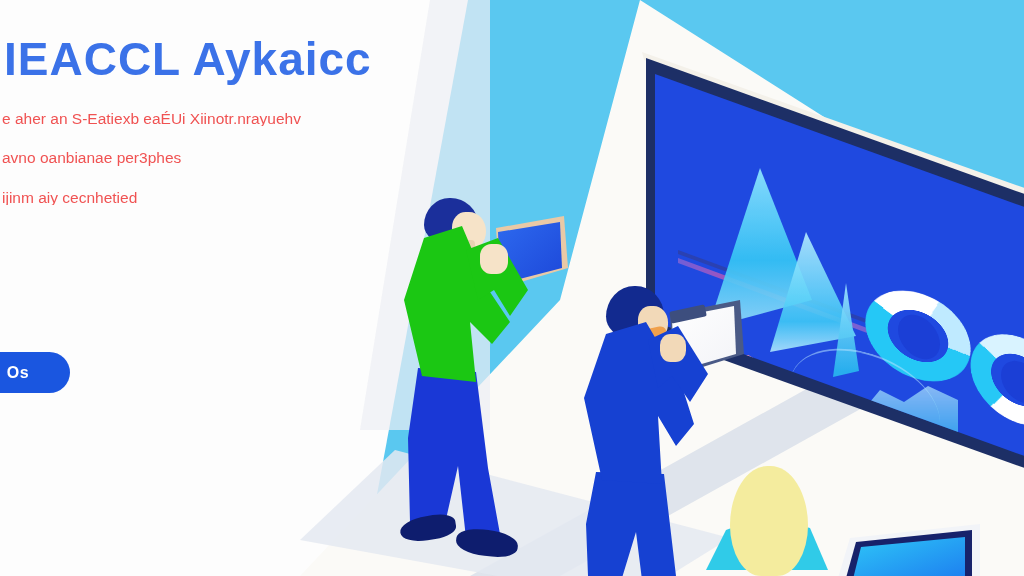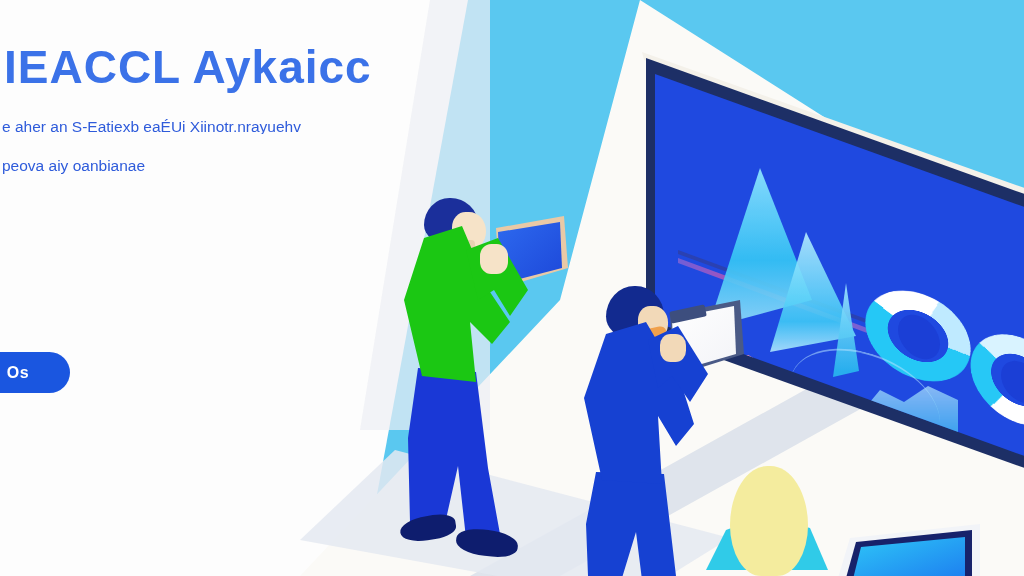--- a/index.html
+++ b/index.html
@@ -58,41 +58,41 @@
     left: 360px; top: 0px;
     width: 130px; height: 430px;
     background: #eceef3;
     clip-path: polygon(70px 0px, 130px 0px, 130px 430px, 0px 430px);
     opacity: .7;
   }
 
   
   .copy {
     position: absolute;
-    left: 0px; top: 42px;
+    left: 0px; top: 34px;
     width: 400px;
   }
   .headline {
     margin: 0;
     padding: 0 0 0 4px;
     font-size: 46px;
     font-weight: 700;
     letter-spacing: 1px;
     color: #3b72e8;
     line-height: 1.1;
     white-space: nowrap;
     overflow: hidden;
     filter: blur(.35px);
   }
   .body-lines {
     margin-top: 26px;
     padding-left: 2px;
   }
   .body-line {
-    color: #1d4ed8;
+    color: #ef4444;
     font-size: 15.5px;
     line-height: 1;
     margin-bottom: 24px;
     white-space: nowrap;
     overflow: hidden;
     filter: blur(.5px);
     opacity: .92;
   }
   .cta {
     position: absolute;
@@ -481,18 +481,19 @@
     <div class="person p3-hair"></div>
     <div class="person p3-laptop-back"></div>
     <div class="person p3-laptop"></div>
     <div class="person p3-laptop-screen"></div>
   </div>
 
   <div class="copy">
     <h1 class="headline">IEACCL Aykaicc</h1>
     <div class="body-lines">
       <div class="body-line">e aher an  S-Eatiexb eaÉUi Xiinotr.nrayuehv</div>
-      <div class="body-line">peova aiy oanbianae</div>
+      <div class="body-line">avno oanbianae per3phes</div>
+      <div class="body-line">ijinm aiy cecnhetied</div>
     </div>
   </div>
   <button class="cta">Os</button>
 
 </div>
 
 </body></html>

